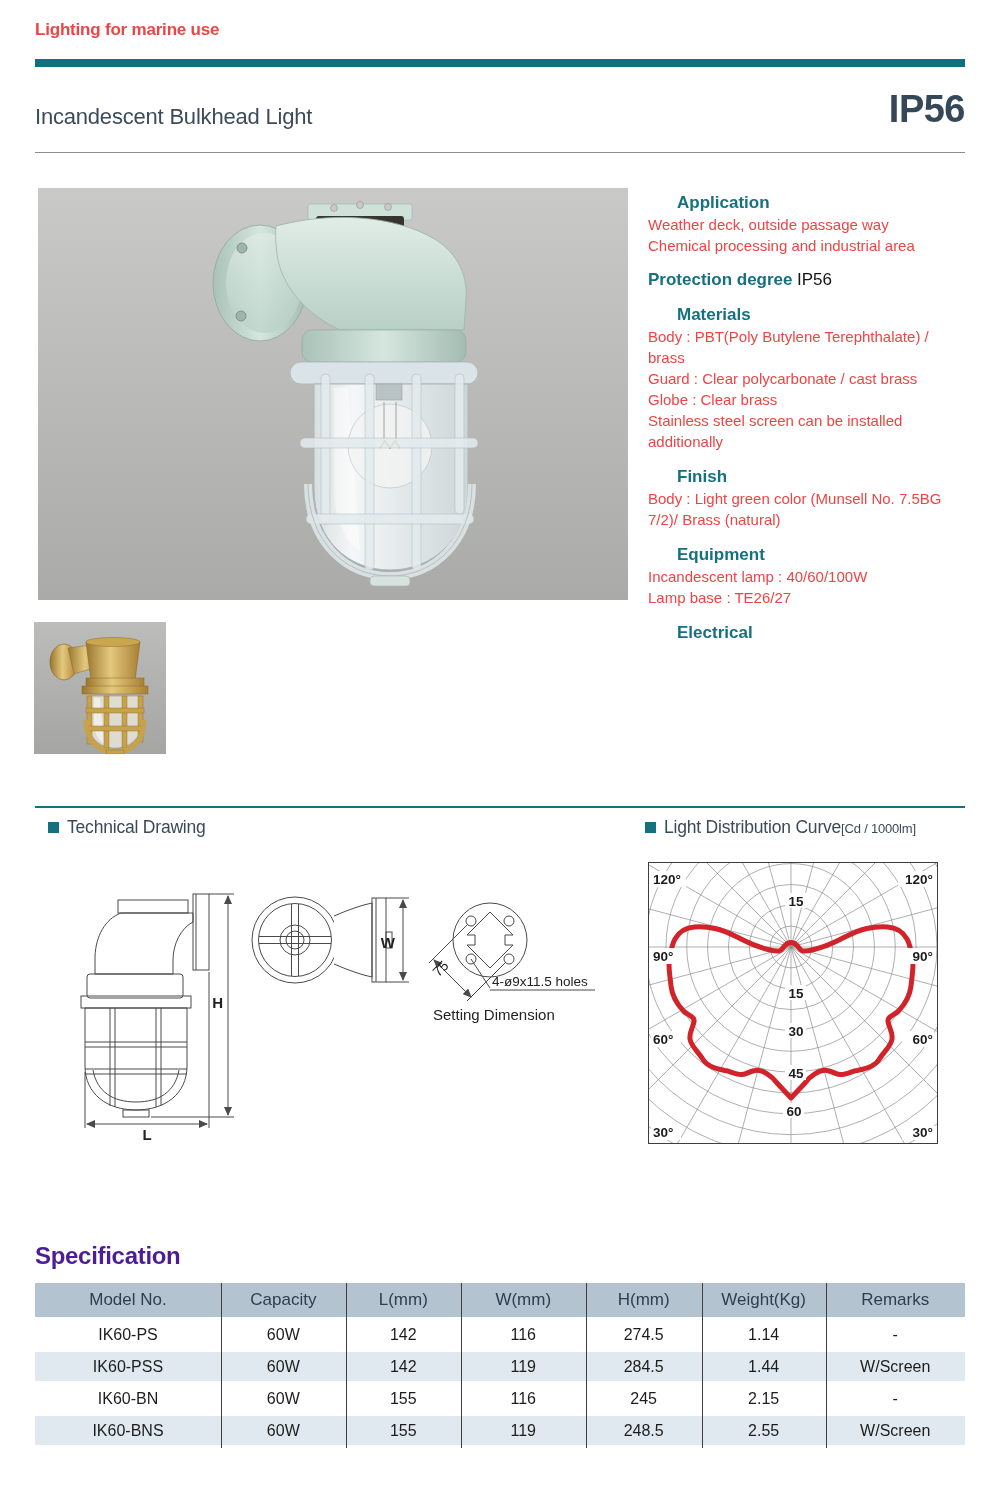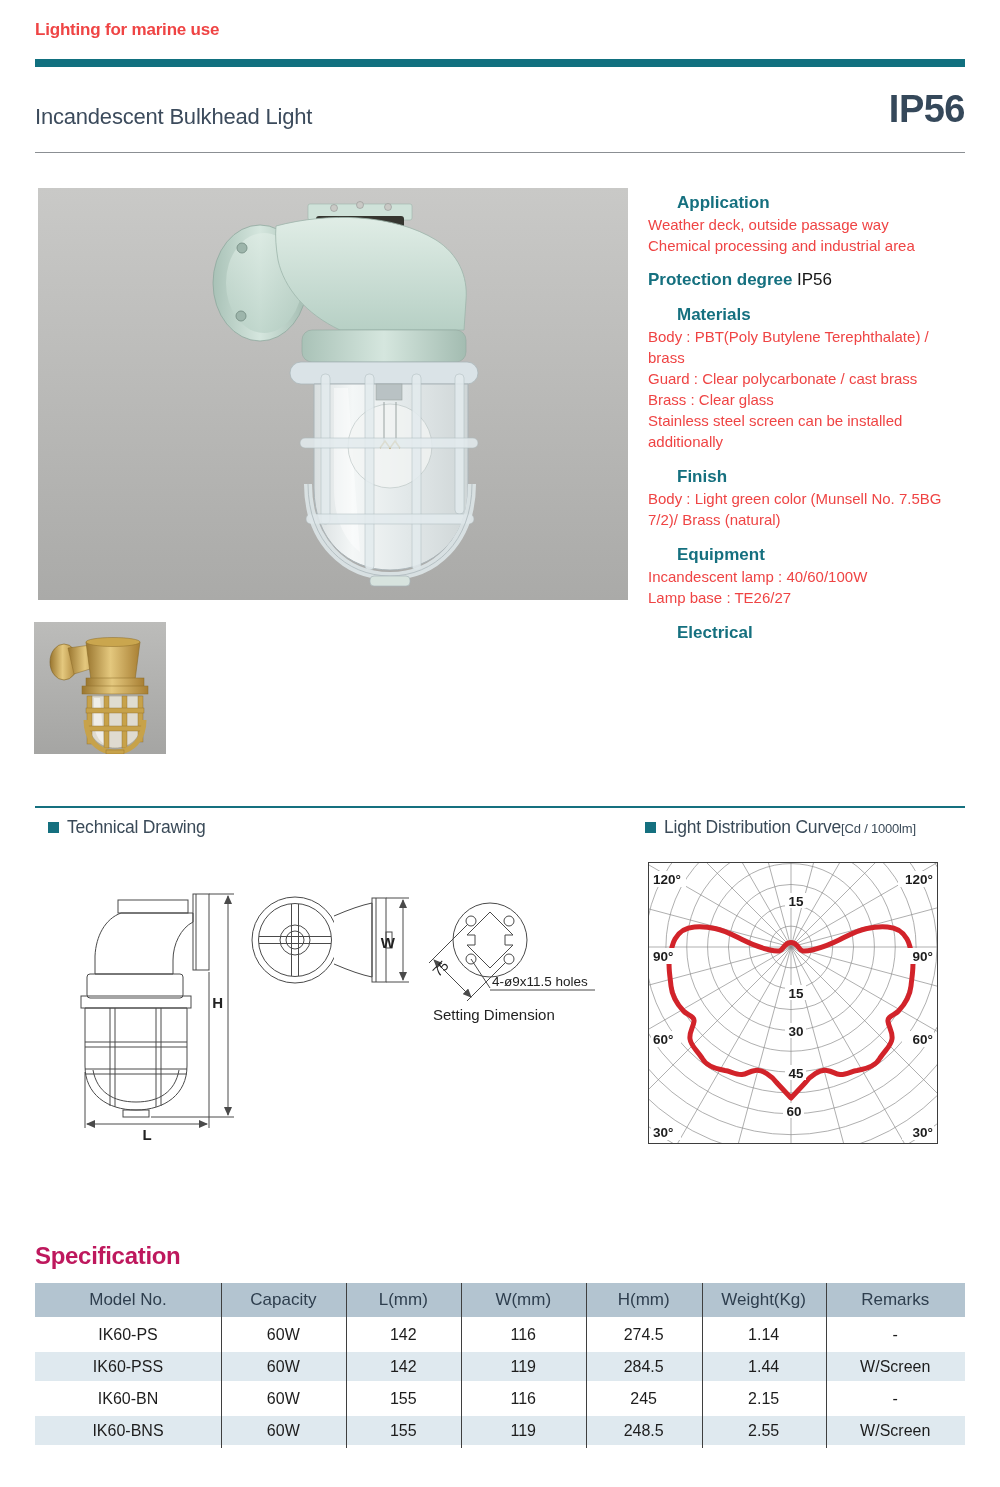--- a/index.html
+++ b/index.html
@@ -25,21 +25,21 @@
   .section-rule { position:absolute; left:35px; top:806px; width:930px; height:2px; background:#15707f; }
   .sec-head { position:absolute; top:817px; font-size:17.5px; color:#3a4a58; letter-spacing:-0.2px; }
   .sec-head .bullet { display:inline-block; width:11px; height:11px; background:#15707f; margin-right:8px; }
   .sec-head.left { left:29px;padding-left:19px; }
   .sec-head.right { left:645px; }
   .unit-label { font-size:13px; color:#3a4a58; margin-left:0; }
 
   .tech-svg { position:absolute; left:35px; top:856px; }
   .polar-svg { position:absolute; left:648px; top:862px; }
 
-  .spec-heading { position:absolute; left:35px; top:1242px; font-size:24px; font-weight:bold; color:#be185d; letter-spacing:-0.3px; }
+  .spec-heading { position:absolute; left:35px; top:1242px; font-size:24px; font-weight:bold; color:#4c1d95; letter-spacing:-0.3px; }
   .spec-wrap { position:absolute; left:35px; top:1283px; width:930px; }
   table.spec { width:100%; border-collapse:separate; border-spacing:0; table-layout:fixed; }
   table.spec th { height:37px; background:#b3c4d0; color:#2e3e4e; font-size:17px; font-weight:normal; text-align:center; border-bottom:3px solid #fff; }
   table.spec td { height:32px; font-size:16px; color:#1d1d1d; text-align:center; border-bottom:3px solid #fff; }
   tr.alt td { background:#dfe9ef; }
   tr.plain td { background:#ffffff; }
   .vline { position:absolute; top:0; bottom:0; width:1px; background:#3f3f3f; }
 
   svg text { font-family:"Liberation Sans", sans-serif; }
 </style>
@@ -149,21 +149,21 @@
       <div class="d-line">Chemical processing and industrial area</div>
     </div>
     <div class="d-section">
       <span class="d-inline-head">Protection degree</span>
       <span class="d-inline-val">IP56</span>
     </div>
     <div class="d-section">
       <div class="d-heading">Materials</div>
       <div class="d-line">Body : PBT(Poly Butylene Terephthalate) / brass</div>
       <div class="d-line">Guard : Clear polycarbonate / cast brass</div>
-      <div class="d-line">Brass : Clear glass</div>
+      <div class="d-line">Globe : Clear brass</div>
       <div class="d-line">Stainless steel screen can be installed additionally</div>
     </div>
     <div class="d-section">
       <div class="d-heading">Finish</div>
       <div class="d-line">Body : Light green color (Munsell No. 7.5BG 7/2)/ Brass (natural)</div>
     </div>
     <div class="d-section">
       <div class="d-heading">Equipment</div>
       <div class="d-line">Incandescent lamp : 40/60/100W</div>
       <div class="d-line">Lamp base : TE26/27</div>

